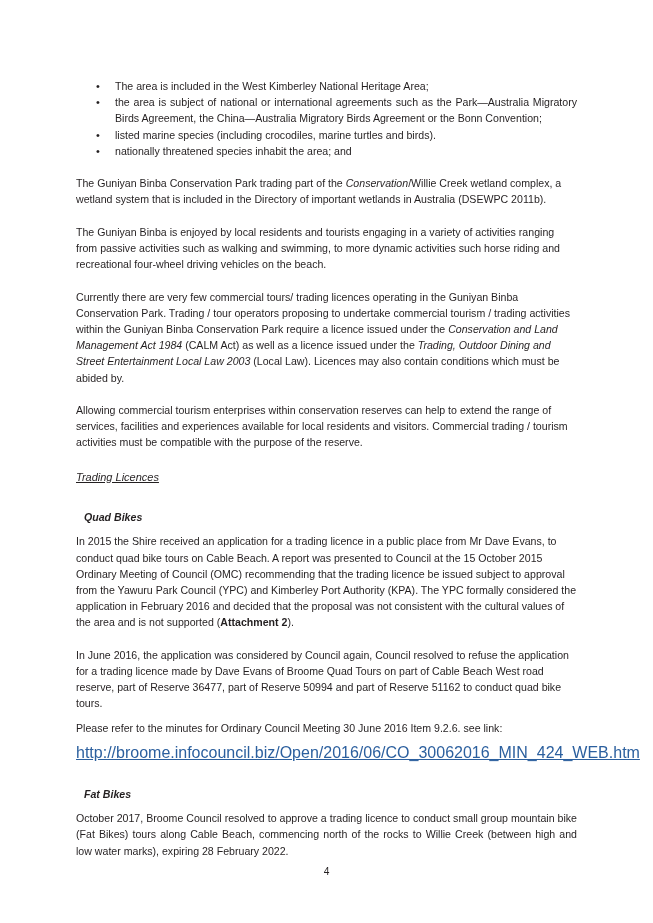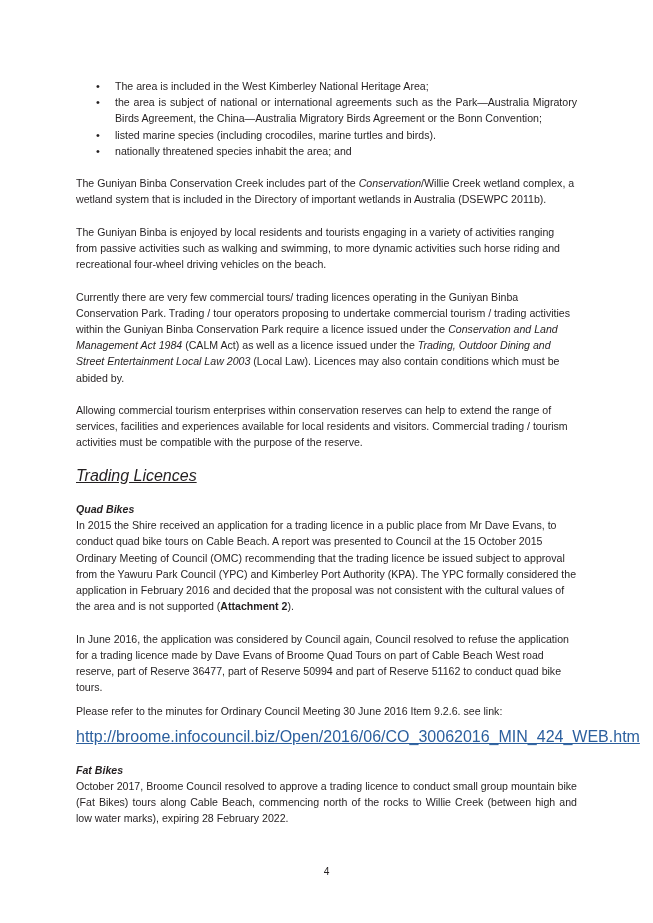--- a/index.html
+++ b/index.html
@@ -67,33 +67,33 @@
     text-justify: inter-word;
   }
   .gap {
     height: 16.2px;
   }
   .gap-sm {
     height: 8px;
   }
   
   .h-underline {
-    font-size: 16px;
+    font-size: 11px;
     line-height: 16.2px;
     font-style: italic;
     text-decoration: underline;
     margin: 0;
     display: inline-block;
   }
   .h-bold-italic {
     font-size: 10.6px;
     line-height: 16.2px;
     font-style: italic;
     font-weight: bold;
-    margin: 0;
+    margin: 8px;
   }
   em.it { font-style: italic; font-weight: normal; }
   strong.bd { font-weight: bold; }
   a.link {
     color: #2b5f9e;
     text-decoration: underline;
     font-size: 16px;
     line-height: 16.2px;
   }
   .footer {
@@ -114,21 +114,21 @@
 
     <ul class="bullets">
       <li class="nojust"><span>The area is included in the West Kimberley National Heritage Area;</span></li>
       <li><span>the area is subject of national or international agreements such as the Park—Australia Migratory Birds Agreement, the China—Australia Migratory Birds Agreement or the Bonn Convention;</span></li>
       <li class="nojust"><span>listed marine species (including crocodiles, marine turtles and birds).</span></li>
       <li class="nojust"><span>nationally threatened species inhabit the area; and</span></li>
     </ul>
 
     <div class="gap"></div>
 
-    <p class="para"><span>The Guniyan Binba Conservation Creek includes part of the </span><em class="it">Conservation</em><span>/Willie Creek wetland complex, a wetland system that is included in the Directory of important wetlands in Australia (DSEWPC 2011b).</span></p>
+    <p class="para"><span>The Guniyan Binba Conservation Park trading part of the </span><em class="it">Conservation</em><span>/Willie Creek wetland complex, a wetland system that is included in the Directory of important wetlands in Australia (DSEWPC 2011b).</span></p>
 
     <div class="gap"></div>
 
     <p class="para">The Guniyan Binba is enjoyed by local residents and tourists engaging in a variety of activities ranging from passive activities such as walking and swimming, to more dynamic activities such horse riding and recreational four-wheel driving vehicles on the beach.</p>
 
     <div class="gap"></div>
 
     <p class="para"><span>Currently there are very few commercial tours/ trading licences operating in the Guniyan Binba Conservation Park.  Trading / tour operators proposing to undertake commercial tourism / trading activities within the Guniyan Binba Conservation Park require a licence issued under the </span><em class="it">Conservation and Land Management Act 1984</em><span> (CALM Act) as well as a licence issued under the </span><em class="it">Trading, Outdoor Dining and Street Entertainment Local Law 2003</em><span> (Local Law).  Licences may also contain conditions which must be abided by.</span></p>
 
     <div class="gap"></div>

